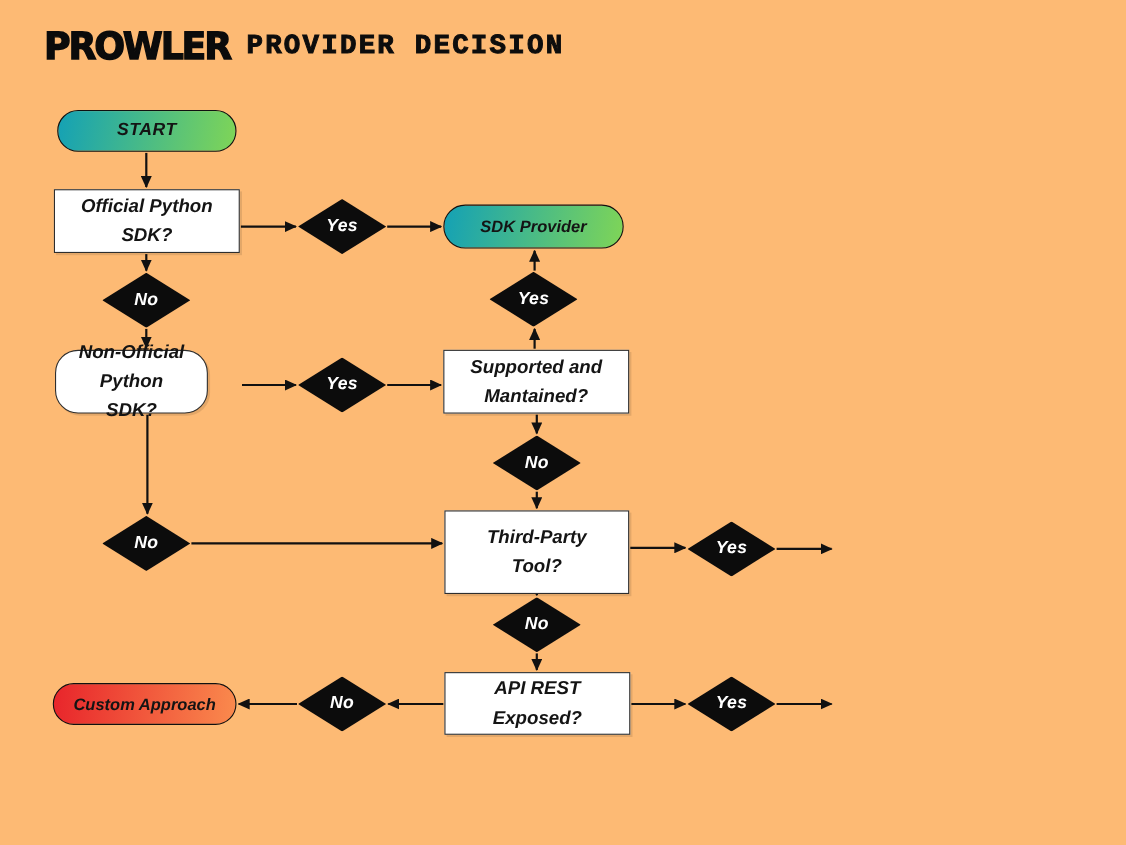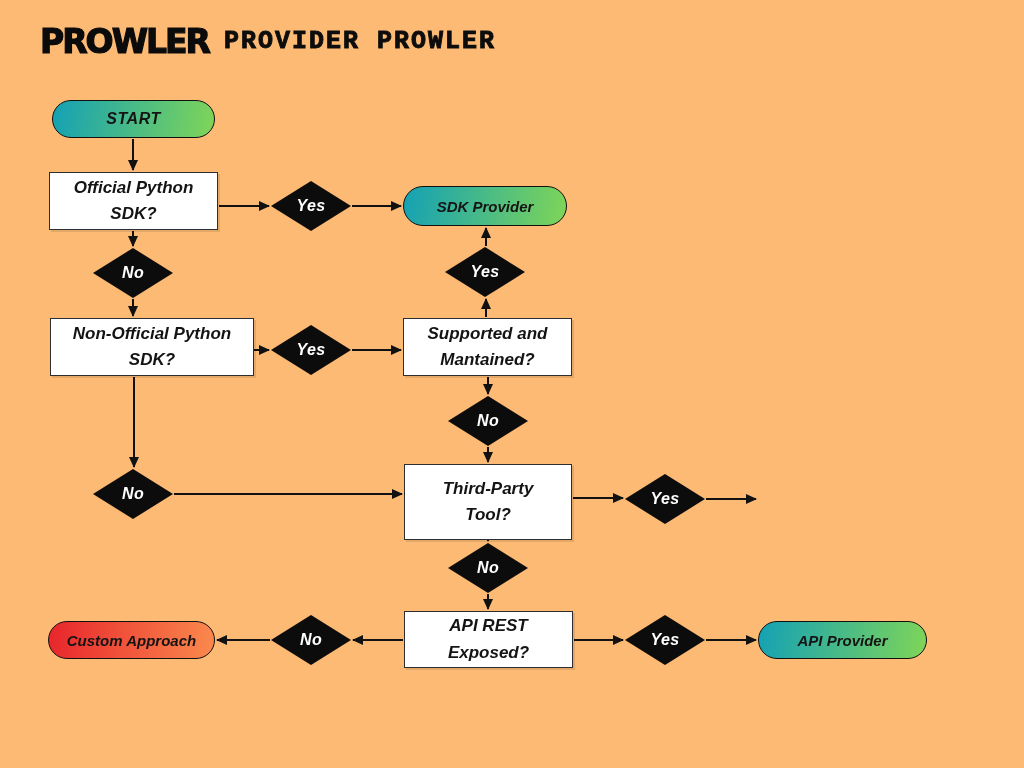--- a/index.html
+++ b/index.html
@@ -51,21 +51,21 @@
   svg.arrows line{stroke:var(--arrow,#111111);stroke-width:2;}
   #arrowhead path{fill:var(--arrow,#111111);}
 </style>
 </head>
 <body>
 
 <div class="canvas">
 
   <div class="header">
     <div class="logo">PROWLER</div>
-    <h1 class="title">PROVIDER PROWLER</h1>
+    <h1 class="title">PROVIDER DECISION</h1>
   </div>
 
   <svg class="arrows" viewBox="0 0 1024 768">
     <defs>
       <marker id="arrowhead" markerUnits="userSpaceOnUse" markerWidth="11" markerHeight="10" refX="10" refY="5" orient="auto">
         <path d="M0,0 L11,5 L0,10 Z" fill="#111111"></path>
       </marker>
     </defs>
     <line x1="133" y1="139" x2="133" y2="170" marker-end="url(#arrowhead)"></line>
     <line x1="219" y1="206" x2="269" y2="206" marker-end="url(#arrowhead)"></line>
@@ -90,25 +90,24 @@
     <line x1="706" y1="640" x2="756" y2="640" marker-end="url(#arrowhead)"></line>
   </svg>
 
   <div class="node pill start-pill" style="left:52px;top:100px;width:163px;height:38px;">START</div>
 
   <div class="node pill" style="left:403px;top:186px;width:164px;height:40px;">SDK Provider</div>
 
 
   <div class="node pill red" style="left:48px;top:621px;width:167px;height:38px;">Custom Approach</div>
 
-  <div class="node pill" style="left:758px;top:621px;width:169px;height:38px;">API Provider</div>
 
   <div class="node box" style="left:49px;top:172px;width:169px;height:58px;">Official Python SDK?</div>
 
-  <div class="node box" style="left:50px;top:318px;width:204px;height:58px;">Non-Official Python SDK?</div>
+  <div class="node box" style="left:50px;top:318px;width:139px;height:58px;border-radius:21px;">Non-Official Python SDK?</div>
 
   <div class="node box" style="left:403px;top:318px;width:169px;height:58px;">Supported and Mantained?</div>
 
   <div class="node box" style="left:404px;top:464px;width:168px;height:76px;">Third-Party Tool?</div>
 
   <div class="node box" style="left:404px;top:611px;width:169px;height:57px;">API REST Exposed?</div>
 
   <div class="node diamond" style="left:271px;top:181px;width:80px;height:50px;">Yes</div>
 
   <div class="node diamond" style="left:93px;top:248px;width:80px;height:50px;">No</div>

